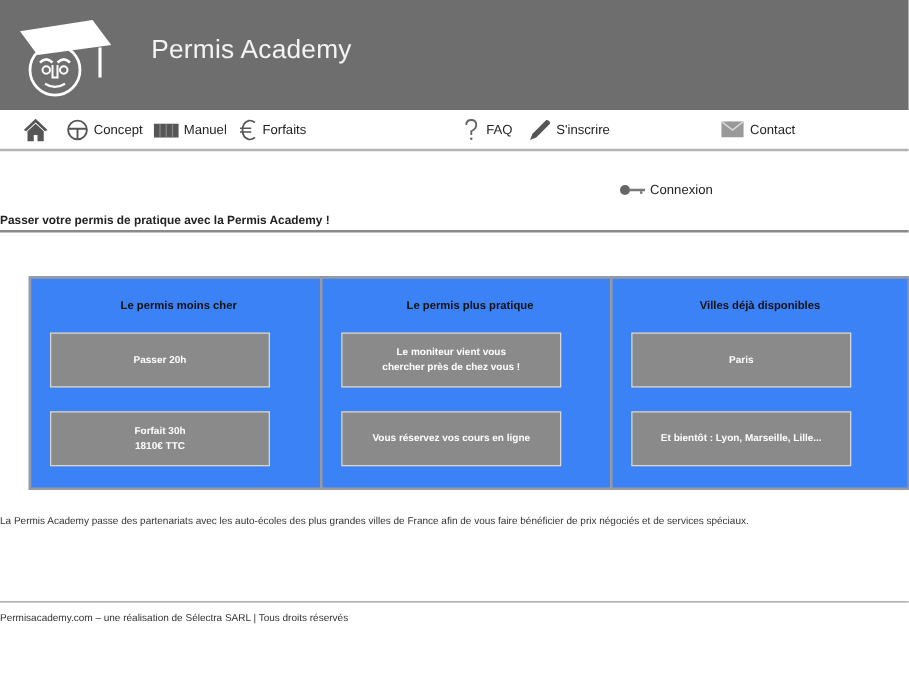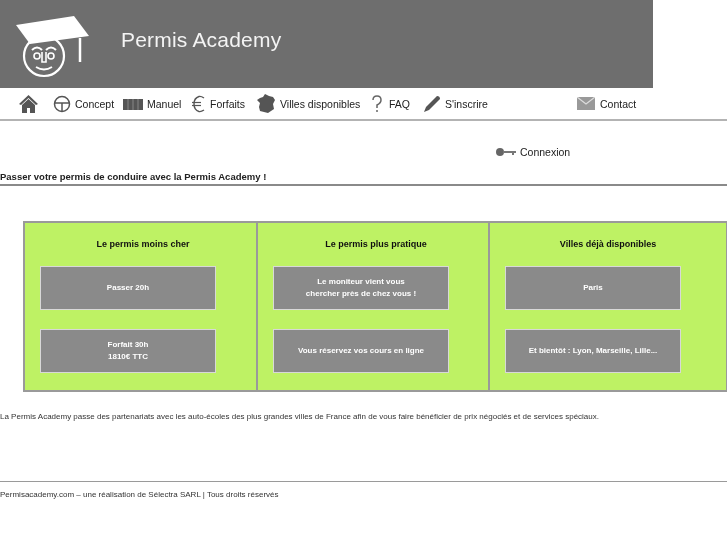--- a/index.html
+++ b/index.html
@@ -1,30 +1,30 @@
 <!DOCTYPE html>
 <html><head>
 <meta charset="utf-8">
 <style>
   * { margin:0; padding:0; box-sizing:border-box; }
   html, body { width:727px; height:545px; background:#ffffff; overflow:hidden; }
   body { font-family: "Liberation Sans", sans-serif; color:#222; position:relative; }
 
-  .header { position:absolute; left:0; top:0; width:653px; height:88px; background:#6e6e6e; }
+  .header { position:absolute; left:0; top:0; width:727px; height:88px; background:#6e6e6e; }
   .logo { position:absolute; left:14px; top:12px; width:80px; height:68px; }
   .site-title { position:absolute; left:121px; top:28px; font-size:21px; color:#f4f4f4; font-weight:normal; letter-spacing:0.2px; }
 
   .nav { position:absolute; left:0; top:88px; width:727px; height:33px; background:#fff; border-bottom:2px solid #b3b3b3; }
   .nav-item { position:absolute; top:0; height:31px; display:flex; align-items:center; font-size:10.5px; color:#222; cursor:pointer; white-space:nowrap; }
   .nav-item svg { display:block; margin-right:4px; }
 
   .intro { position:absolute; left:0; top:171px; font-size:9.5px; font-weight:bold; color:#222; }
   .intro-rule { position:absolute; left:0; top:184px; width:727px; height:2px; background:#8a8a8a; }
 
-  .box { position:absolute; top:221px; width:240px; height:171px; border:2px solid #9a9a9a; background:#bef264; }
+  .box { position:absolute; top:221px; width:240px; height:171px; border:2px solid #9a9a9a; background:#3b82f6; }
   .box-title { position:absolute; left:0; right:0; top:16px; text-align:center; font-size:9px; font-weight:bold; color:#111; }
   .tile { position:absolute; left:15px; width:176px; height:44px; background:#8a8a8a; color:#fff; font-size:8px; font-weight:bold; text-align:center; display:flex; flex-direction:column; justify-content:center; line-height:12.5px; cursor:pointer; border:1px solid #d8d8d8; }
   .tile.t1 { top:43px; }
   .tile.t2 { top:106px; }
 
   .partner { position:absolute; left:0; top:412px; font-size:8px; color:#333; white-space:nowrap;text-align:right; }
   .footer-rule { position:absolute; left:0; top:481px; width:727px; height:1px; background:#9a9a9a; }
   .footer { position:absolute; left:0; top:490px; font-size:8px; color:#333; white-space:nowrap; }
 </style>
 </head>
@@ -71,26 +71,20 @@
     <span>Manuel</span>
   </div>
   <div class="nav-item" style="left:192px;">
     <svg width="14" height="18" viewBox="0 0 14 18">
         <path d="M12 3 Q9 1 7 1.5 Q2 3 2 9 Q2 15 7 16.5 Q9 17 12 15" fill="none" stroke="#555" stroke-width="1.4"></path>
         <line x1="0" y1="7.5" x2="9" y2="7.5" stroke="#555" stroke-width="1.2"></line>
         <line x1="0" y1="10.5" x2="9" y2="10.5" stroke="#555" stroke-width="1.2"></line>
       </svg>
     <span>Forfaits</span>
   </div>
-  <div class="nav-item" style="left:256px;">
-    <svg width="20" height="19" viewBox="0 0 20 19">
-        <polygon points="9,0 13,2 17,3 19,6 17,10 18,15 15,17 12,19 8,18 4,17 3,13 4,9 1,6 4,4 7,3" fill="#555"></polygon>
-      </svg>
-    <span>Villes disponibles</span>
-  </div>
   <div class="nav-item" style="left:371px;">
     <svg width="12" height="18" viewBox="0 0 12 18">
         <path d="M2 5 Q2 1 6 1 Q10 1 10 5 Q10 8 6 10 V13" fill="none" stroke="#666" stroke-width="1.5"></path>
         <circle cx="6" cy="16" r="1" fill="#666"></circle>
       </svg>
     <span style="margin-left:2px;">FAQ</span>
   </div>
   <div class="nav-item" style="left:423px;">
     <svg width="18" height="18" viewBox="0 0 18 18">
         <path d="M1 17 L3 12 L14 1 Q17 1 17 4 L6 15 Z" fill="#555"></path>
@@ -107,21 +101,21 @@
   </div>
   <div class="nav-item" style="left:577px;">
     <svg width="18" height="13" viewBox="0 0 18 13">
         <rect x="0" y="0" width="18" height="13" fill="#999"></rect>
         <path d="M0 0 L9 7 L18 0" fill="none" stroke="#ddd" stroke-width="1.2"></path>
       </svg>
     <span style="margin-left:1px;">Contact</span>
   </div>
 </div>
 
-<div class="intro">Passer votre permis de conduire avec la Permis Academy !</div>
+<div class="intro">Passer votre permis de pratique avec la Permis Academy !</div>
 <div class="intro-rule"></div>
 
 <div class="box" style="left:23px;">
   <div class="box-title">Le permis moins cher</div>
   <div class="tile t1">
     <span>Passer 20h</span>
   </div>
   <div class="tile t2">
     <span>Forfait 30h</span>
     <span>1810€ TTC</span>

